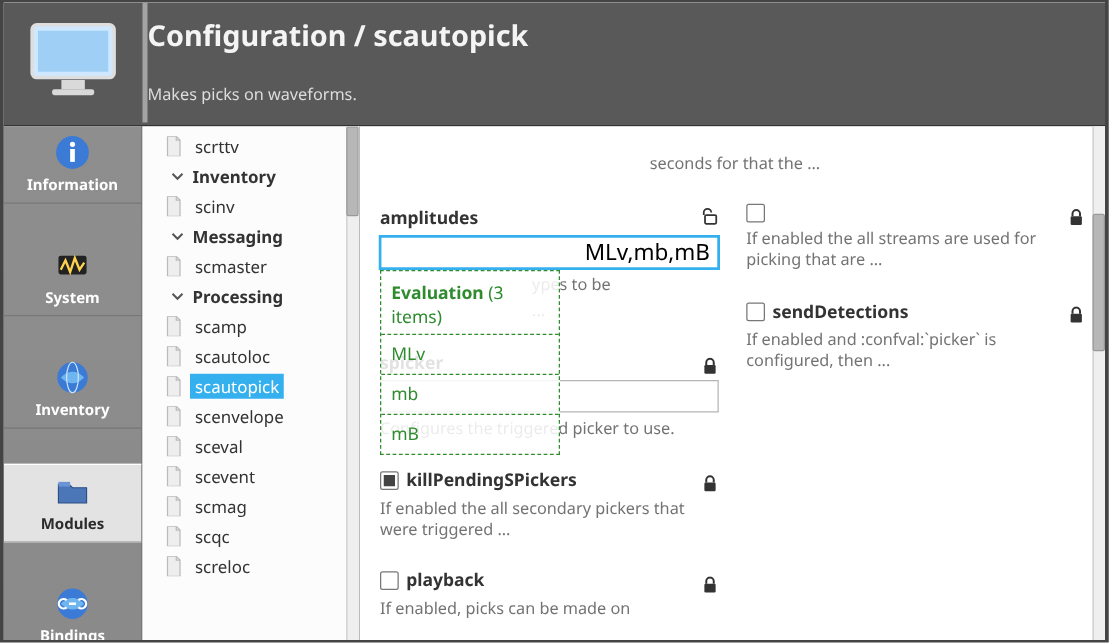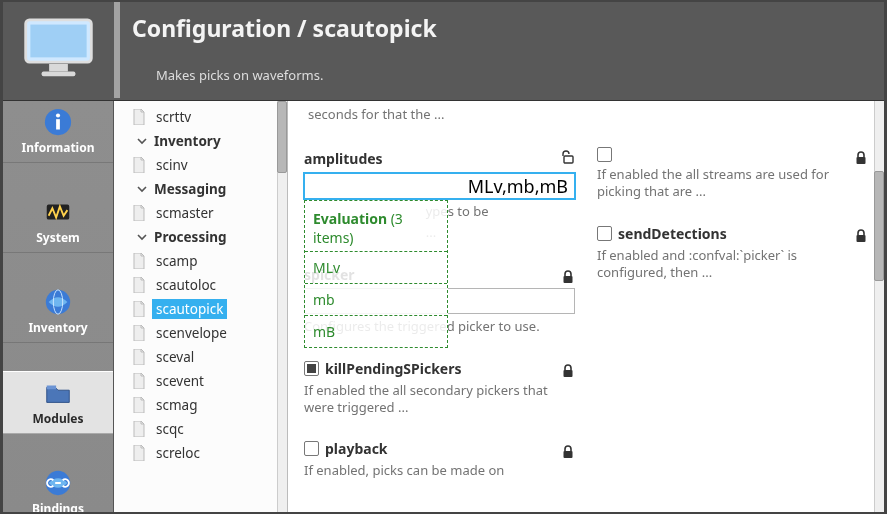--- a/index.html
+++ b/index.html
@@ -3,23 +3,23 @@
 <meta charset="utf-8">
 <style>
 * { box-sizing: border-box; margin: 0; padding: 0; font-family: "Segoe UI", "Noto Sans", Arial, sans-serif; }
 body { width: 887px; height: 514px; overflow: hidden; background: #fff; border: 3px solid #444; border-top-width: 2px; border-bottom-width: 2px; }
 .app { display: flex; flex-direction: column; width: 100%; height: 100%; }
 
 
 .header { background: #595959; color: #fff; display: flex; align-items: flex-start; border-bottom: 1px solid #333; }
 .header-icon-box { width: 111px; display: flex; align-items: center; justify-content: center; padding: 12px 0 18px 0; }
 .monitor-svg { width: 75px; height: 68px; }
-.header-text { flex: 1; padding: 10px 14px 14px 12px; border-left: 6px solid #a3a3a3; }
+.header-text { flex: 1; padding: 10px 14px 14px 0; border-left: 4px solid #a3a3a3; }
 .header-title { font-size: 23px; font-weight: 700; color: #f4f4f4; margin-bottom: 22px; }
-.header-subtitle { font-size: 13px; color: #ddd; margin-left: 24px; }
+.header-subtitle { font-size: 13px; color: #ddd; }
 
 
 .body { flex: 1; display: flex; overflow: hidden; }
 
 
 .leftnav { width: 111px; background: linear-gradient(#8e8e8e,#8a8a8a); display: flex; flex-direction: column; border-right: 1px solid #555; gap: 28px; }
 .nav-item { display: flex; flex-direction: column; align-items: center; padding: 6px 0 6px 0; cursor: pointer; border-bottom: 1px solid rgba(0,0,0,0.15); color: #fff; }
 .nav-item.active { background: #e3e3e3; color: #2b2b2b; border-top: 1px solid #fff; border-bottom: 1px solid #aaa; }
 .nav-item .icon { width: 30px; height: 30px; margin-bottom: 2px; display:flex; align-items:center; justify-content:center; }
 .nav-label { font-size: 12px; font-weight: 700; }
@@ -33,21 +33,21 @@
 .file-icon { width: 14px; height: 16px; margin-right: 6px; display:flex; align-items:center; justify-content:center; }
 .tree-row .label { padding: 1px 4px; }
 .tree-row.selected .label { background: #35b0ef; color: #fff; }
 .ind-1 { padding-left: 22px; }
 .ind-2 { padding-left: 18px; text-align: center; }
 .tree-scrollbar { position:absolute; right:0; top:0; width:10px; height:100%; background:#efefef; border-left:1px solid #ccc; }
 .tree-thumb { position:absolute; right:0; top:0; width:10px; height:72px; background:#b7b7b7; border-radius:2px; border:1px solid #999; }
 
 
 .content { flex:1; background:#fff; position:relative; overflow:hidden; padding: 0 16px 0 16px; color:#333; }
-.truncated-top { font-size:13px; color:#737373; padding-top:4px; padding-left:4px;}
+.truncated-top { font-size:13px; color:#737373; padding-top:20px; padding-left:4px;text-align:center;}
 .cols { display:flex; gap:22px; }
 .col { flex:1; min-width:0; }
 .param { margin-top: 24px; position:relative; }
 .param-head { display:flex; align-items:center; justify-content:space-between; }
 .param-name { font-size:14px; font-weight:700; color:#333; }
 .param-name.with-check { display:flex; align-items:center; gap:6px; }
 .chk { width:15px; height:15px; border:1px solid #777; border-radius:2px; background:#fff; display:flex; align-items:center; justify-content:center; }
 .chk.mixed::after { content:""; display:block; width:9px; height:9px; background:#444; }
 .lock { width:14px; height:14px; }
 .text-input { width:100%; height:26px; border:1px solid #b5b5b5; padding:3px 6px; font-size:18px; margin-top:4px; background:#fff;text-align:right; }

